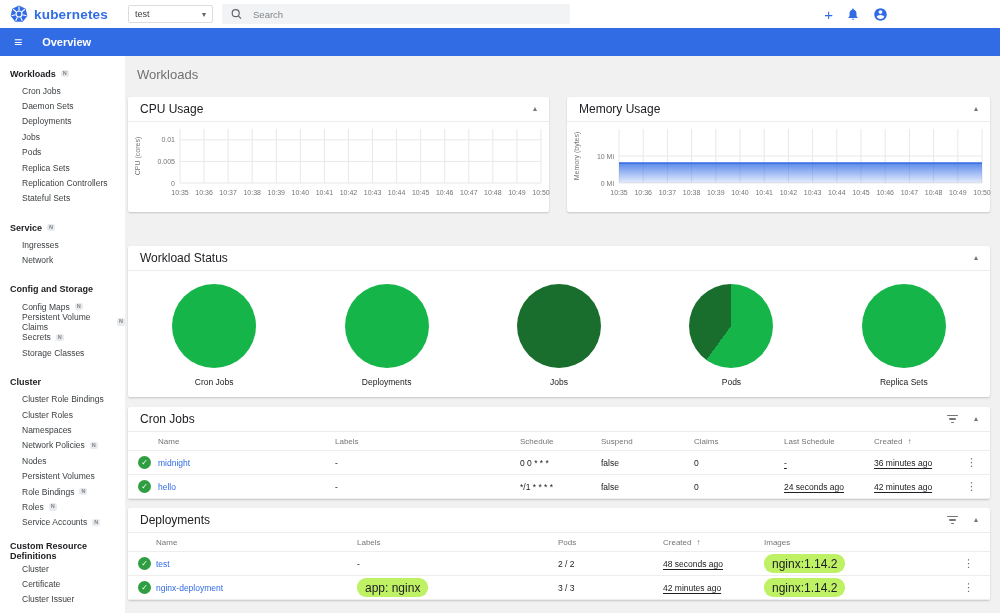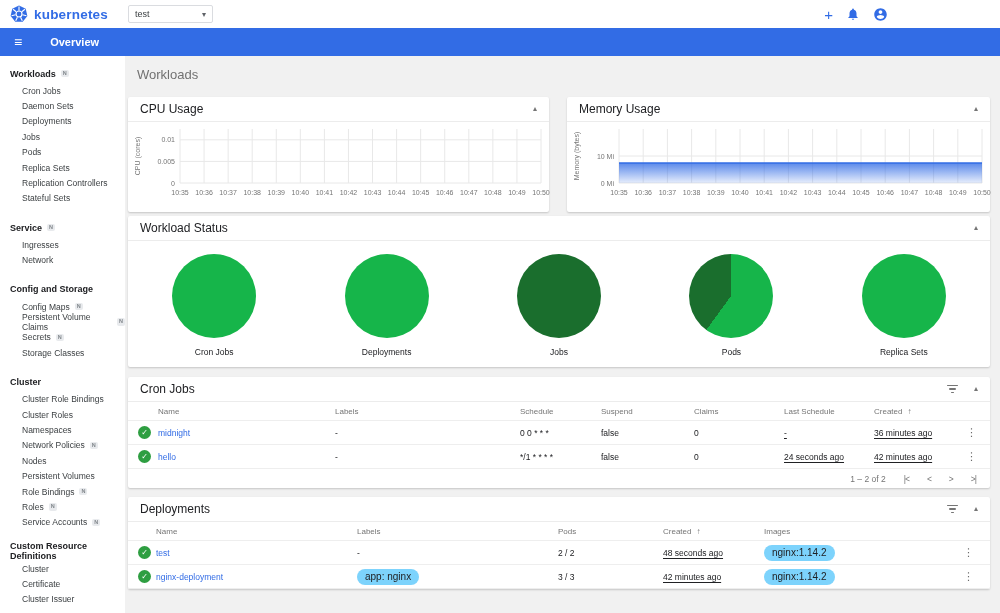--- a/index.html
+++ b/index.html
@@ -21,21 +21,21 @@
     width:100%; font-family:"Liberation Sans", sans-serif; }
   .searchbox input::placeholder { color:#80868b; }
   .top-actions { position:absolute; right:8px; top:0; height:28px; display:flex; align-items:center; gap:13px; }
   .plus-ic { color:#326ce5; font-size:15px; font-weight:300; line-height:1; cursor:pointer; }
   .top-svg { cursor:pointer; display:block; }
 
   
   .navbar { position:absolute; top:28px; left:0; width:1000px; height:28px; background:#326ce5; color:#fff;
     display:flex; align-items:center; z-index:5; }
   .ham { margin-left:14px; font-size:14px; cursor:pointer; line-height:1; }
-  .nav-title { margin-left:28px; font-size:11px; font-weight:bold;text-align:right; }
+  .nav-title { margin-left:20px; font-size:11px; font-weight:bold;text-align:right; }
 
   
   .sidebar { position:absolute; top:56px; left:0; width:125px; height:557px; background:#fff; padding-top:8px;
     overflow:hidden; z-index:4; }
   .sb-header { height:19px; display:flex; align-items:center; padding-left:10px; font-size:9px; font-weight:bold;
     color:#202124; cursor:pointer; gap:5px; }
   .sb-header.mt { margin-top:12px; }
   .sb-item { height:15.4px; display:flex; align-items:center; padding-left:22px; font-size:8.5px; color:#3c4043;
     cursor:pointer; gap:5px; }
   .nbadge { display:inline-block; background:#e8eaed; color:#80868b; font-size:5.5px; font-weight:bold;
@@ -49,21 +49,21 @@
   .card { background:#fff; border-radius:2px; box-shadow:0 1px 2px rgba(0,0,0,.18); }
   .card-header { height:25px; display:flex; align-items:center; justify-content:space-between;
     padding:0 12px; border-bottom:1px solid #ececec; }
   .card-title { font-size:12px; color:#202124; }
   .hdr-icons { display:flex; align-items:center; gap:16px; }
   .collapse-ic { color:#757575; font-size:8px; cursor:pointer; line-height:1; }
   .filter-ic { display:inline-flex; flex-direction:column; gap:2px; align-items:center; cursor:pointer; padding:2px 0; }
   .filter-ic i { display:block; height:1.6px; background:#757575; border-radius:1px; }
   .filter-ic i:nth-child(1){width:11px;} .filter-ic i:nth-child(2){width:7px;} .filter-ic i:nth-child(3){width:3px;}
 
-  .charts-row { display:flex; gap:18px; margin-bottom:4px; }
+  .charts-row { display:flex; gap:18px; margin-bottom:34px; }
   .chart-card { width:421px; height:115px; }
   .chart-card.mem { width:423px; }
   .chart-card svg { display:block; margin-top:1px; overflow:visible; }
   svg text { font-family:"Liberation Sans", sans-serif; }
 
   .status-card { margin-bottom:10px; }
   .pies { display:flex; padding:13px 0 10px 0; }
   .pie-item { flex:1; display:flex; flex-direction:column; align-items:center; }
   .pie { width:84px; height:84px; border-radius:50%; }
   .pie-label { margin-top:9px; font-size:8.5px; color:#202124; }
@@ -72,21 +72,21 @@
   .trow { display:grid; align-items:center; border-bottom:1px solid #eeeeee; }
   .cron-grid { grid-template-columns:30px 177px 185px 81px 93px 90px 90px 92px 1fr; }
   .dep-grid  { grid-template-columns:28px 201px 201px 105px 101px 176px 1fr; }
   .thead { height:19px; font-size:8px; color:#757575; border-bottom:1px solid #eeeeee; }
   .trow.data { height:24px; font-size:8.5px; color:#202124; }
   .cell-st { display:flex; justify-content:flex-start; padding-left:10px; }
   .check { width:13px; height:13px; border-radius:50%; background:#2e9e41; color:#fff; font-size:8px;
     line-height:13px; text-align:center; }
   .lnk { color:#326ce5; cursor:pointer; }
   .u { text-decoration:underline; text-underline-offset:2px; cursor:default; }
-  .chip { background:#7dd3fc; border-radius:9px; padding:2.5px 8px; font-size:10px; color:#202124; display:inline-block; }
+  .chip { background:#bef264; border-radius:9px; padding:2.5px 8px; font-size:12px; color:#202124; display:inline-block; }
   .kebab-cell { display:flex; justify-content:flex-end; padding-right:16px; }
   .kebab { color:#6b6b6b; font-size:11px; cursor:pointer; line-height:1; }
   .sort-arrow { color:#757575; font-size:8px; margin-left:5px; }
   .pag { height:19px; display:flex; align-items:center; justify-content:flex-end; gap:18px;
     font-size:8.5px; color:#757575; padding-right:14px; }
   .pag-ic { cursor:pointer; font-size:8.5px; letter-spacing:-1px; color:#757575; }
 </style>
 </head>
 <body>
 
@@ -105,20 +105,27 @@
           <line x1="7.44" y1="12.24" x2="5.7" y2="15.85"></line>
           <line x1="5.49" y1="9.8" x2="1.59" y2="10.69"></line>
           <line x1="6.19" y1="6.75" x2="3.06" y2="4.26"></line>
         </g>
       </svg>
       <span class="brand-name">kubernetes</span>
     </div>
     <div class="ns-select">
       <span>test</span>
       <span class="ns-caret">▾</span>
+    </div>
+    <div class="searchbox">
+      <svg width="14" height="14" viewBox="0 0 16 16">
+        <circle cx="7" cy="7" r="4.3" fill="none" stroke="#5f6368" stroke-width="1.4"></circle>
+        <line x1="10.2" y1="10.2" x2="13.6" y2="13.6" stroke="#5f6368" stroke-width="1.4"></line>
+      </svg>
+      <input type="text" placeholder="Search" style="">
     </div>
     <div class="top-actions">
       <span class="plus-ic">+</span>
       <svg class="top-svg" width="14" height="14" viewBox="0 0 24 24" fill="#326ce5">
         <path d="M12 22c1.1 0 2-.9 2-2h-4c0 1.1.9 2 2 2zm6-6v-5c0-3.07-1.63-5.64-4.5-6.32V4c0-.83-.67-1.5-1.5-1.5s-1.5.67-1.5 1.5v.68C7.64 5.36 6 7.92 6 11v5l-2 2v1h16v-1l-2-2z"></path>
       </svg>
       <svg class="top-svg" width="15" height="15" viewBox="0 0 24 24" fill="#326ce5">
         <path d="M12 2C6.48 2 2 6.48 2 12s4.48 10 10 10 10-4.48 10-10S17.52 2 12 2zm0 3c1.66 0 3 1.34 3 3s-1.34 3-3 3-3-1.34-3-3 1.34-3 3-3zm0 14.2c-2.5 0-4.71-1.28-6-3.22.03-1.99 4-3.08 6-3.08 1.99 0 5.97 1.09 6 3.08-1.29 1.94-3.5 3.22-6 3.22z"></path>
       </svg>
     </div>
@@ -424,27 +431,20 @@
         <span>-</span>
         <span>*/1 * * * *</span>
         <span>false</span>
         <span>0</span>
         <span class="u">24 seconds ago</span>
         <span class="u">42 minutes ago</span>
         <span class="kebab-cell">
             <span class="kebab">⋮</span>
           </span>
       </div>
-      <div class="pag">
-        <span>1 – 2 of 2</span>
-        <span class="pag-ic">|&lt;</span>
-        <span class="pag-ic">&lt;</span>
-        <span class="pag-ic">&gt;</span>
-        <span class="pag-ic">&gt;|</span>
-      </div>
     </div>
 
     <div class="card table-card">
       <div class="card-header">
         <span class="card-title">Deployments</span>
         <span class="hdr-icons">
           <span class="filter-ic">
               <i></i>
               <i></i>
               <i></i>

